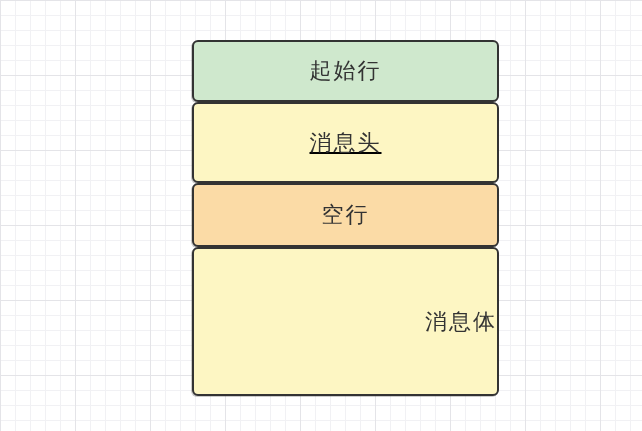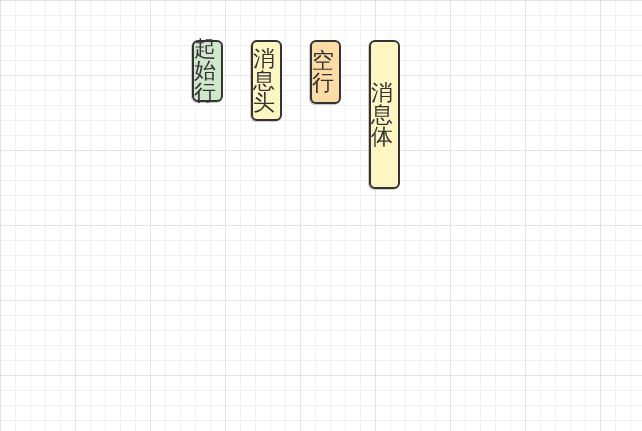--- a/index.html
+++ b/index.html
@@ -22,37 +22,36 @@
       linear-gradient(#e4e4e8 1px, transparent 1px),
       linear-gradient(90deg, #e4e4e8 1px, transparent 1px),
       linear-gradient(#f1f1f4 1px, transparent 1px),
       linear-gradient(90deg, #f1f1f4 1px, transparent 1px);
     background-size: 75px 75px, 75px 75px, 15px 15px, 15px 15px;
   }
   .stack {
     position: absolute;
     left: 192px;
     top: 40px;
-    width: 208px;
+    width: 307px;
     display: flex;
-    flex-direction: row;
-    gap: 28px;
+    flex-direction: column;
   }
   .box {
     box-sizing: border-box;
     width: 100%;
     border: 2px solid #333333;
     border-radius: 6px;
     display: flex;
     align-items: center;
     justify-content: center;
     box-shadow: -1px 1px 0 rgba(51,51,51,0.25);
   }
   .box-0 { height: 62px; }
-  .box-1 { height: 81px; }
+  .box-1 { height: 81px; text-decoration: underline; }
   .box-2 { height: 64px; }
   .box-3 { height: 149px; justify-content: flex-end; }
   .label {
     color: #333333;
     font-size: 22px;
     letter-spacing: 2px;
     line-height: 1;
     user-select: none;
   }
 </style>

